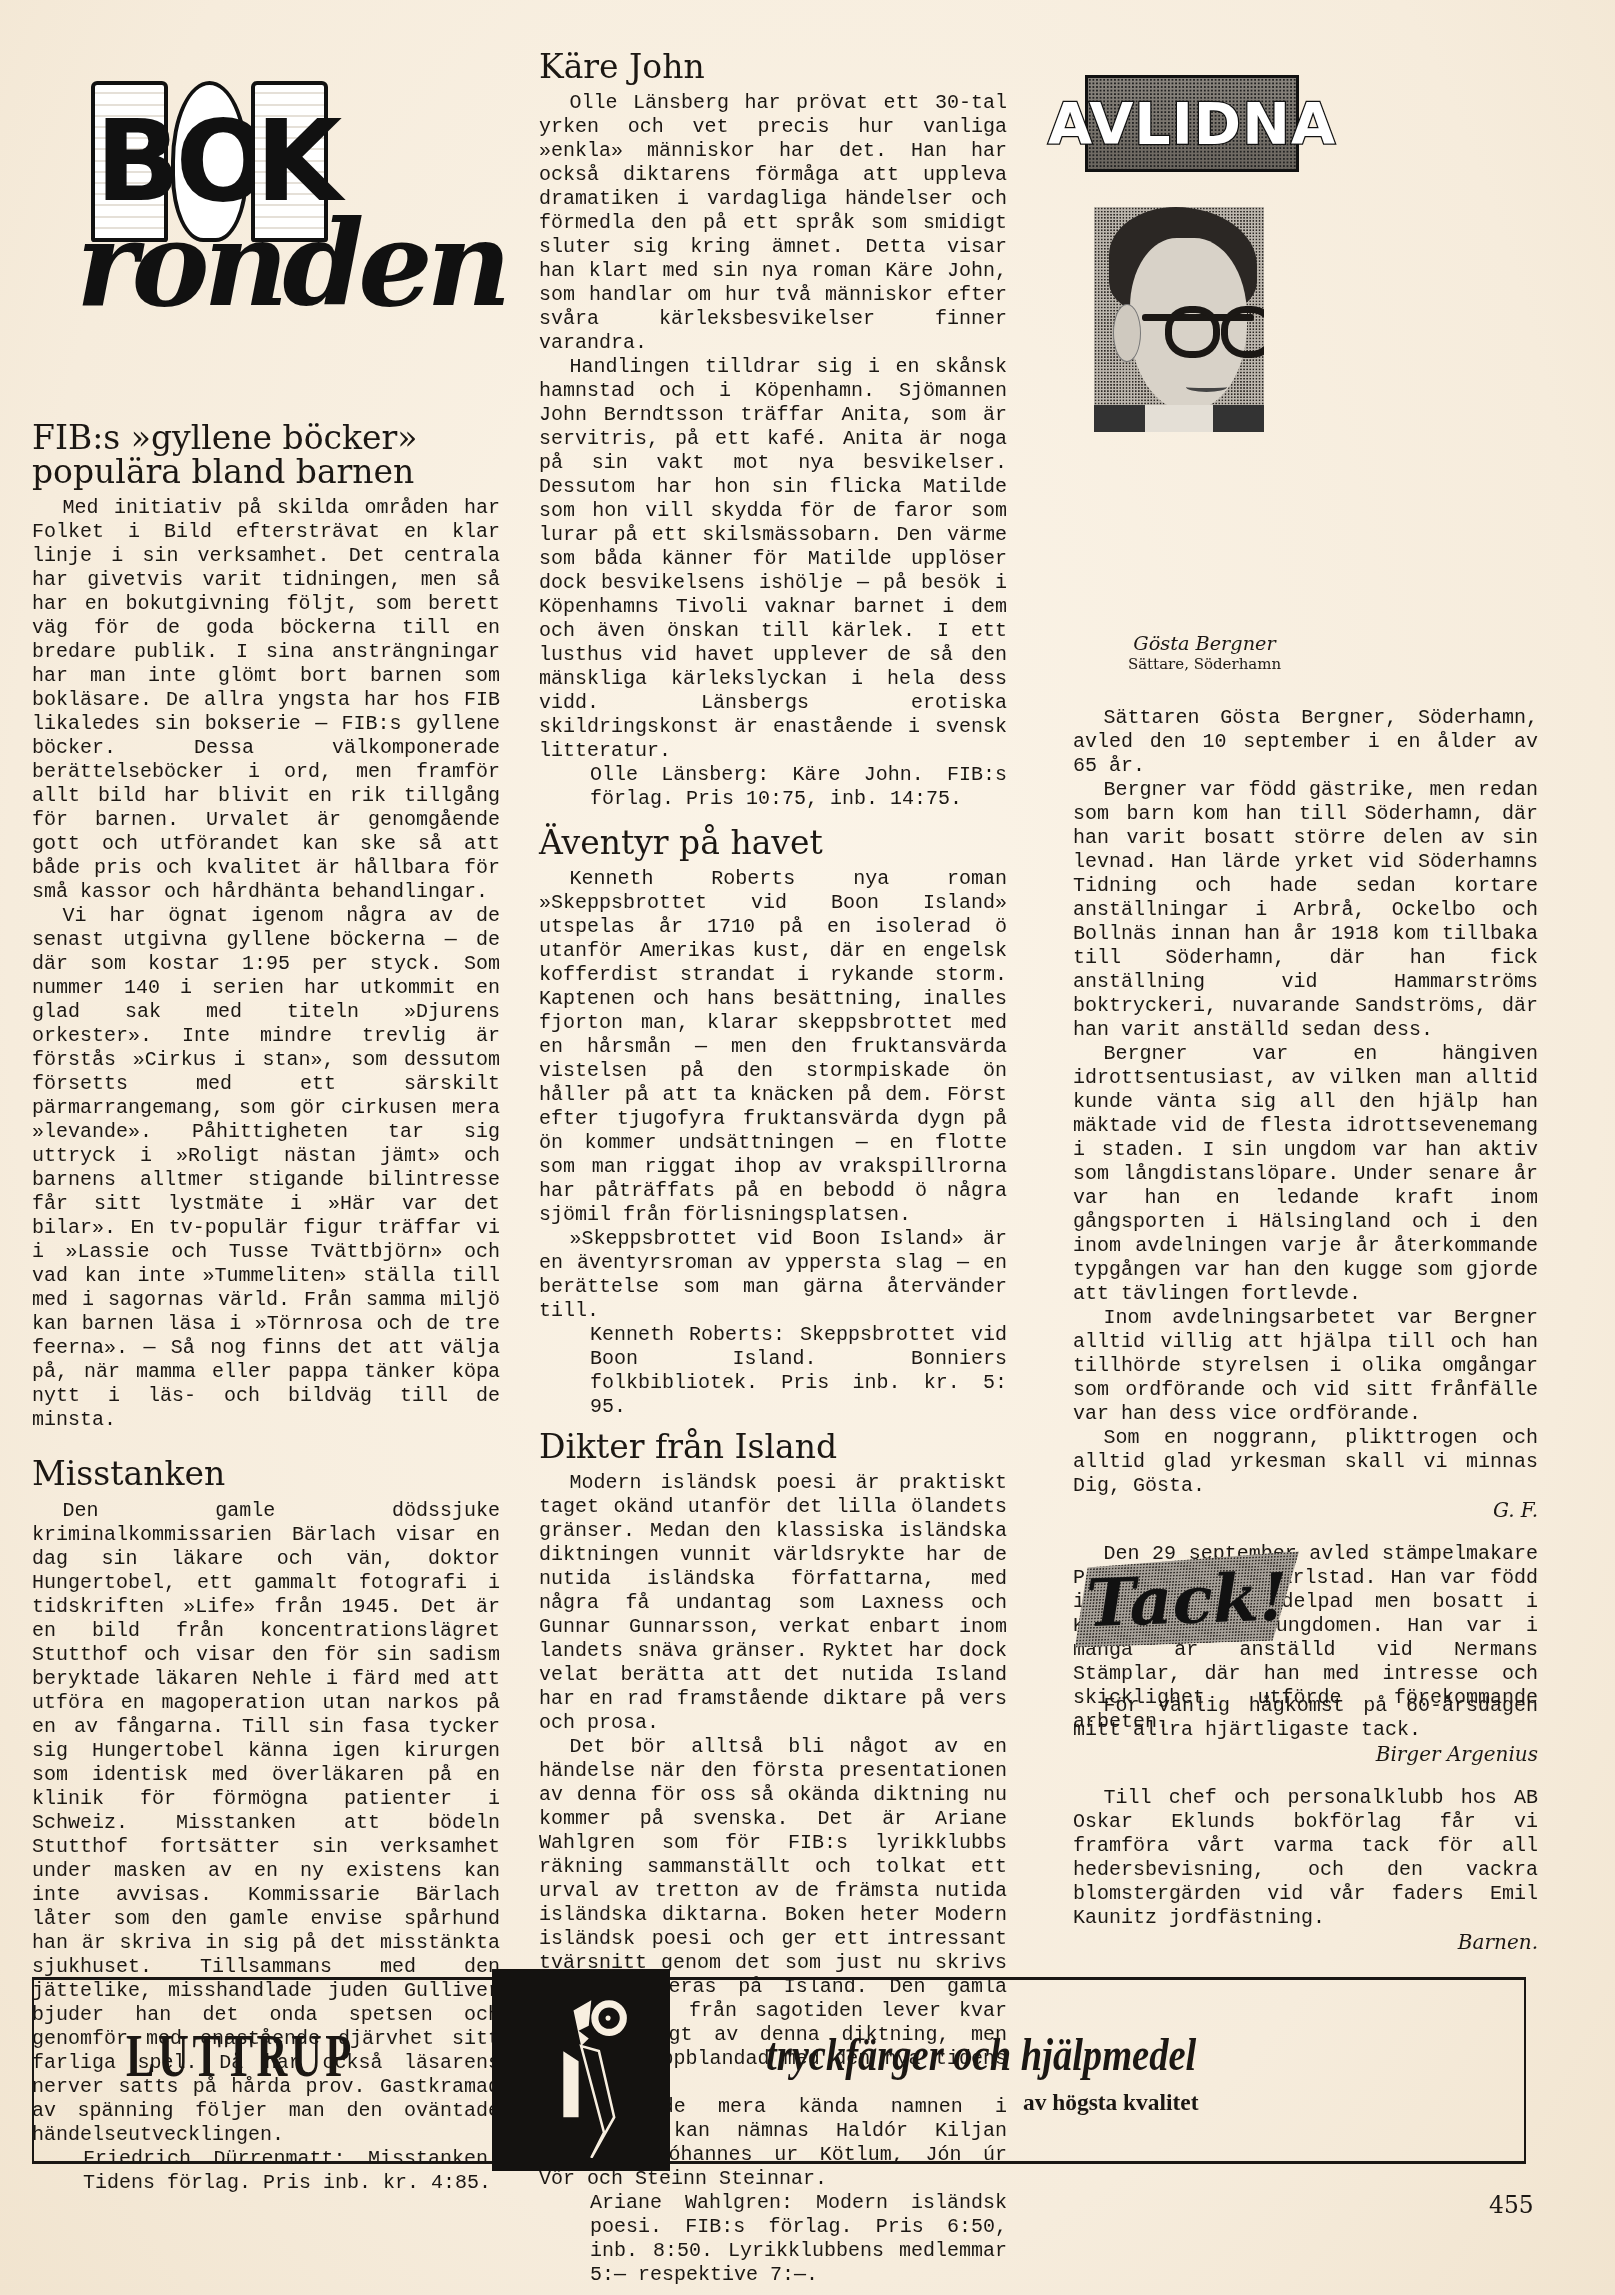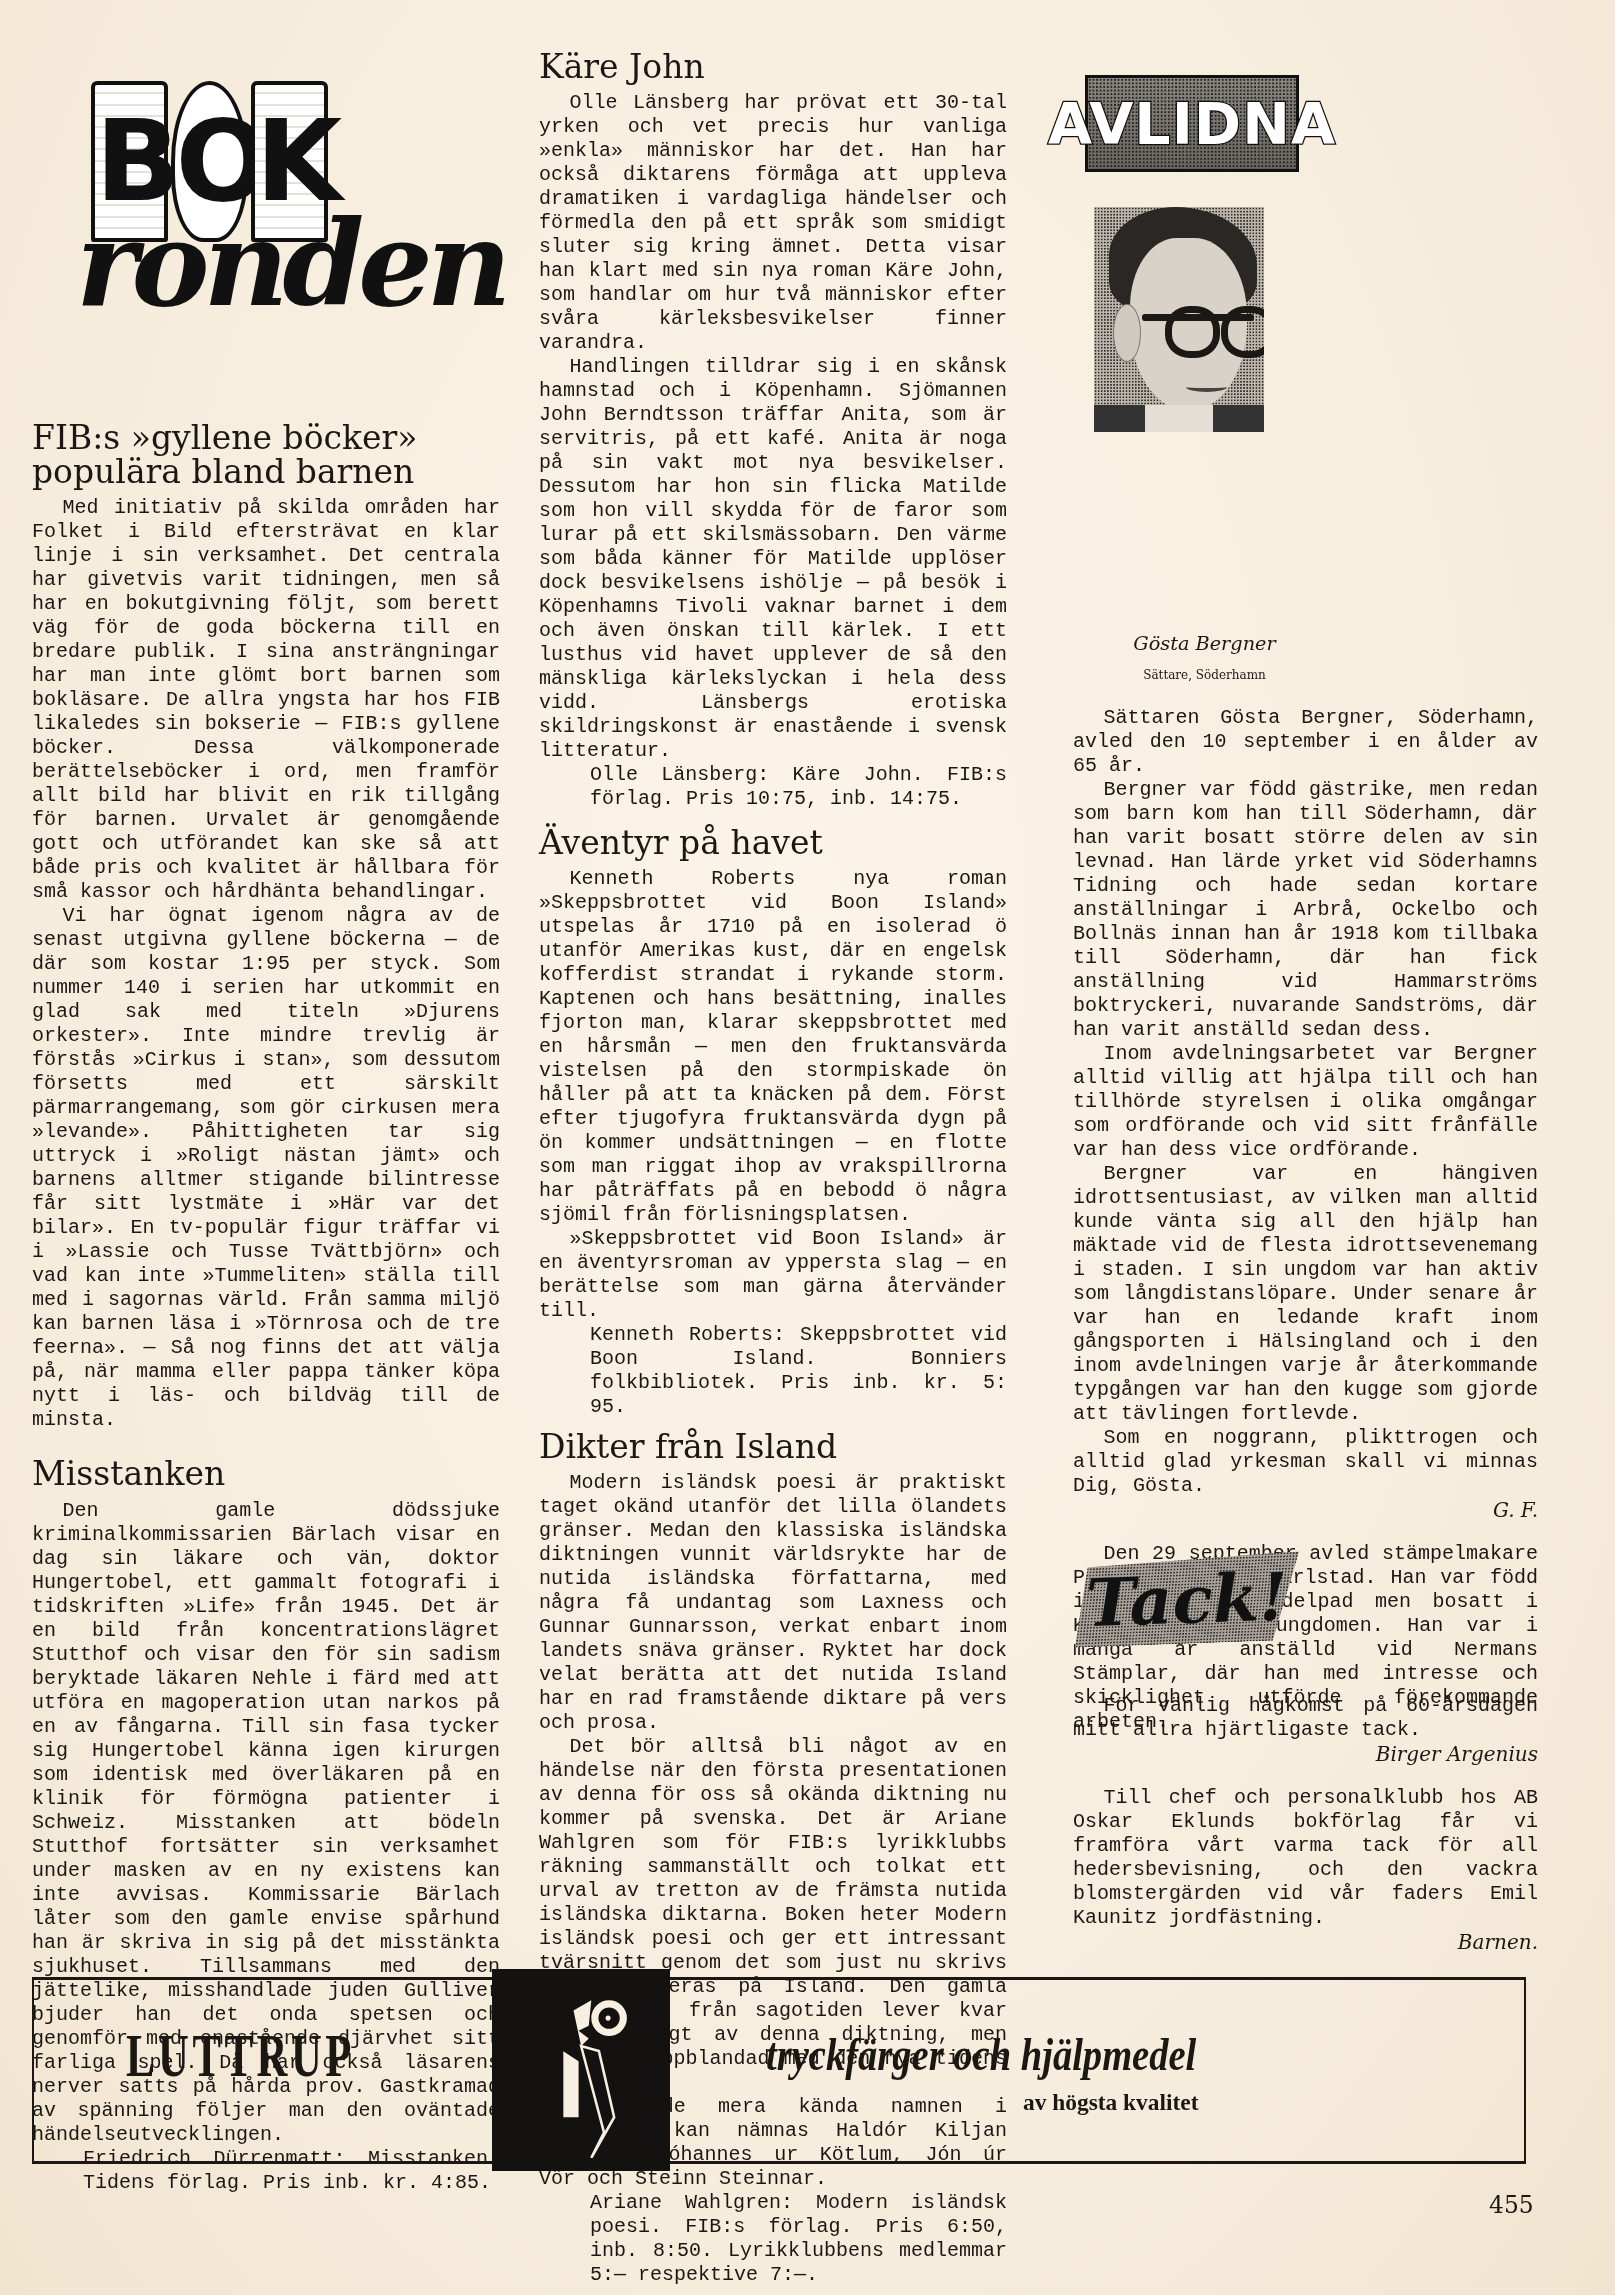--- a/index.html
+++ b/index.html
@@ -33,21 +33,21 @@
   .photo .face { position: absolute; left: 36px; top: 30.5px; width: 117px; height: 173px; background: #d8d2c8; border-radius: 40% 45% 50% 50%; }
   .photo .ear { position: absolute; left: 19.3px; top: 97px; width: 25.4px; height: 56px; background: #cfc9bf; border-radius: 50%; border: 1.5px solid #777; }
   .photo .glass { position: absolute; top: 99px; width: 41px; height: 38px; border: 7.1px solid #1b1815; border-radius: 45%; }
   .photo .g1 { left: 71px; } .photo .g2 { left: 127px; }
   .photo .bridge { position: absolute; left: 48px; top: 107px; width: 112px; height: 7.1px; background: #1b1815; border-radius: 3.1px; }
   .photo .mouth { position: absolute; left: 92px; top: 175px; width: 41px; height: 6.1px; border-bottom: 4.1px solid #444; border-radius: 0 0 50% 50%; }
   .photo .coat { position: absolute; left: 0; top: 198px; width: 170px; height: 30.5px; background: linear-gradient(90deg, #333 0 30%, #e4dfd6 30% 70%, #333 70%); }
 
   .caption { position: absolute; left: 1085px; width: 239px; text-align: center; }
   .caption .name { font-style: italic; font-size: 19.3px; top: 0; }
-  .caption .role { font-size: 12px; margin-top: 13px; }
+  .caption .role { font-size: 15px; }
 
   
   .tack { position: absolute; left: 1080px; top: 1555px; width: 214px; height: 89px; background-image: radial-gradient(#2e2a26 0.7px, transparent 0.8px); background-size: 3.1px 3.1px; background-color: #a8a29a; transform: skewX(-8deg) rotate(-2deg); clip-path: polygon(2% 10%, 100% 0%, 92% 100%, 0% 100%); display: flex; align-items: center; justify-content: center; }
   .tack span { font-family: "DejaVu Serif", serif; font-style: italic; font-weight: bold; font-size: 66px; color: #111; transform: skewX(8deg); }
 
   
   .ad { position: absolute; left: 32px; top: 1977px; width: 1490px; height: 181px; border: 2px solid #1a1714; border-top-width: 3.1px; border-bottom-width: 3.1px; }
   .ad .brand { position: absolute; left: 92px; top: 41px; font-family: "Liberation Serif", serif; font-weight: bold; font-size: 61px; letter-spacing: 5.1px; transform: scaleX(0.7); transform-origin: left center; }
   .ad .blackbox { position: absolute; left: 458px; top: -11.2px; width: 178px; height: 202px; background: #141210; }
   .ad .figure { position: absolute; left: 509px; top: 10.2px; width: 122px; height: 168px; }
@@ -114,22 +114,22 @@
   </div>
 
   <div class="caption" style="top:632px;">
     <div class="name">Gösta Bergner</div>
     <div class="role">Sättare, Söderhamn</div>
   </div>
 
   <div class="col" style="left:1073px; top:706px; width:465px;">
     <p>Sättaren Gösta Bergner, Söderhamn, avled den 10 september i en ålder av 65 år.</p>
     <p>Bergner var född gästrike, men redan som barn kom han till Söderhamn, där han varit bosatt större delen av sin levnad. Han lärde yrket vid Söderhamns Tidning och hade sedan kortare anställningar i Arbrå, Ockelbo och Bollnäs innan han år 1918 kom tillbaka till Söderhamn, där han fick anställning vid Hammarströms boktryckeri, nuvarande Sandströms, där han varit anställd sedan dess.</p>
+    <p>Bergner var en hängiven idrottsentusiast, av vilken man alltid kunde vänta sig all den hjälp han mäktade vid de flesta idrottsevenemang i staden. I sin ungdom var han aktiv som långdistanslöpare. Under senare år var han en ledande kraft inom gångsporten i Hälsingland och i den inom avdelningen varje år återkommande typgången var han den kugge som gjorde att tävlingen fortlevde.</p>
     <p>Inom avdelningsarbetet var Bergner alltid villig att hjälpa till och han tillhörde styrelsen i olika omgångar som ordförande och vid sitt frånfälle var han dess vice ordförande.</p>
-    <p>Bergner var en hängiven idrottsentusiast, av vilken man alltid kunde vänta sig all den hjälp han mäktade vid de flesta idrottsevenemang i staden. I sin ungdom var han aktiv som långdistanslöpare. Under senare år var han en ledande kraft inom gångsporten i Hälsingland och i den inom avdelningen varje år återkommande typgången var han den kugge som gjorde att tävlingen fortlevde.</p>
     <p>Som en noggrann, plikttrogen och alltid glad yrkesman skall vi minnas Dig, Gösta.</p>
     <div class="sig">G. F.</div>
     <div class="gap" style="height:20.3px"></div>
     <p>Den 29 september avled stämpelmakare Petrus Backman, Karlstad. Han var född i Njurunda i Medelpad men bosatt i Karlstad sedan ungdomen. Han var i många år anställd vid Nermans Stämplar, där han med intresse och skicklighet utförde förekommande arbeten.</p>
   </div>
 
   <div class="tack">
     <span>Tack!</span>
   </div>
 

